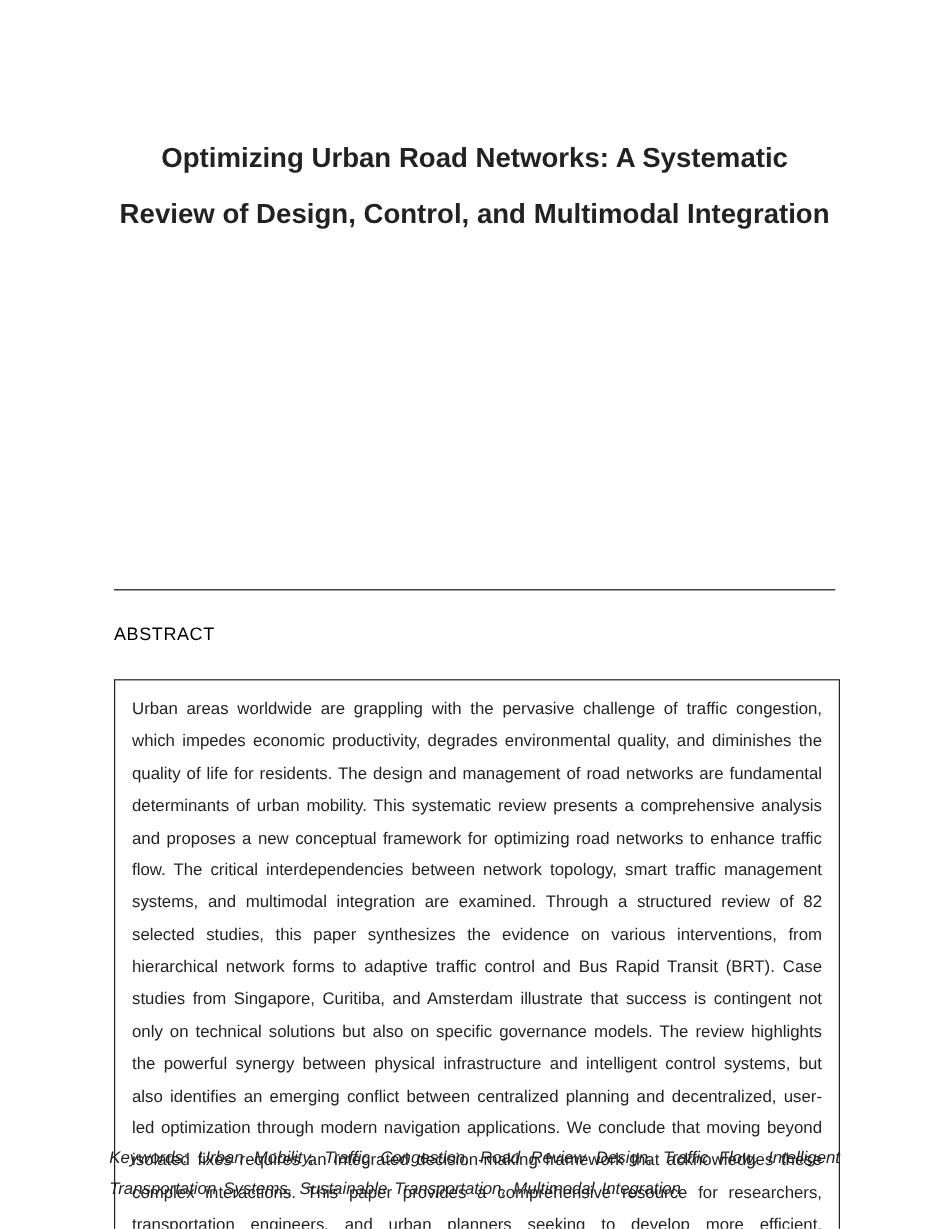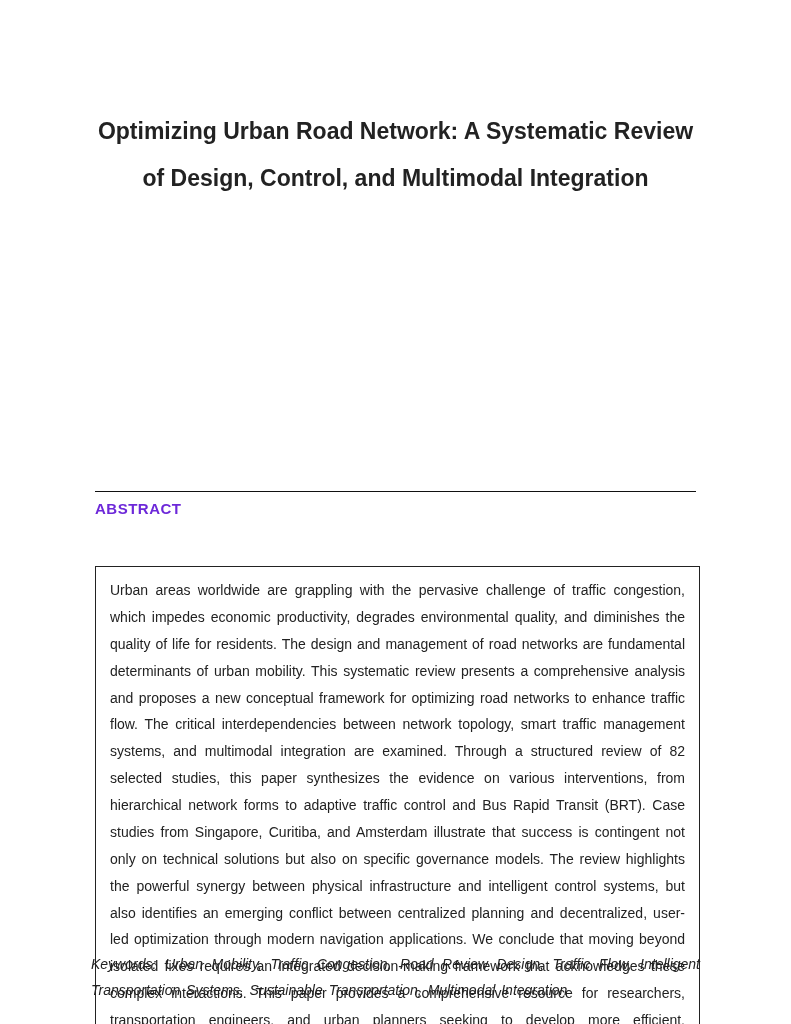--- a/index.html
+++ b/index.html
@@ -37,26 +37,26 @@
     border: none;
     border-top: 1.5px solid #111111;
     margin: 0;
     position: absolute;
     left: 95px;
     right: 95px;
     top: 383px;
   }
   .abstract-heading {
     position: absolute;
-    top: 392px;
+    top: 412px;
     left: 95px;
     font-size: 15px;
-    font-weight: bold;
+    font-weight: normal;
     letter-spacing: 0.5px;
-    color: #6d28d9;
+    color: #000000;
   }
   .abstract-box {
     position: absolute;
     top: 458px;
     left: 95px;
     right: 91px;
     box-sizing: border-box;
     border: 1.5px solid #222222;
     padding: 10px 14px 14px 14px;
   }
@@ -83,21 +83,21 @@
     margin: 0;
     word-spacing: 2px;
   }
 </style>
 </head>
 <body>
 
 <div class="page">
 
   <div class="title-block">
-    <h1 class="paper-title">Optimizing Urban Road Network: A Systematic Review of Design, Control, and Multimodal Integration</h1>
+    <h1 class="paper-title">Optimizing Urban Road Networks: A Systematic Review of Design, Control, and Multimodal Integration</h1>
   </div>
 
   <hr class="divider">
 
   <div class="abstract-heading">ABSTRACT</div>
 
   <div class="abstract-box">
     <p class="abstract-text">Urban areas worldwide are grappling with the pervasive challenge of traffic congestion, which impedes economic productivity, degrades environmental quality, and diminishes the quality of life for residents. The design and management of road networks are fundamental determinants of urban mobility. This systematic review presents a comprehensive analysis and proposes a new conceptual framework for optimizing road networks to enhance traffic flow. The critical interdependencies between network topology, smart traffic management systems, and multimodal integration are examined. Through a structured review of 82 selected studies, this paper synthesizes the evidence on various interventions, from hierarchical network forms to adaptive traffic control and Bus Rapid Transit (BRT). Case studies from Singapore, Curitiba, and Amsterdam illustrate that success is contingent not only on technical solutions but also on specific governance models. The review highlights the powerful synergy between physical infrastructure and intelligent control systems, but also identifies an emerging conflict between centralized planning and decentralized, user-led optimization through modern navigation applications. We conclude that moving beyond isolated fixes requires an integrated decision-making framework that acknowledges these complex interactions. This paper provides a comprehensive resource for researchers, transportation engineers, and urban planners seeking to develop more efficient, sustainable, and resilient urban transportation systems.</p>
   </div>
 

